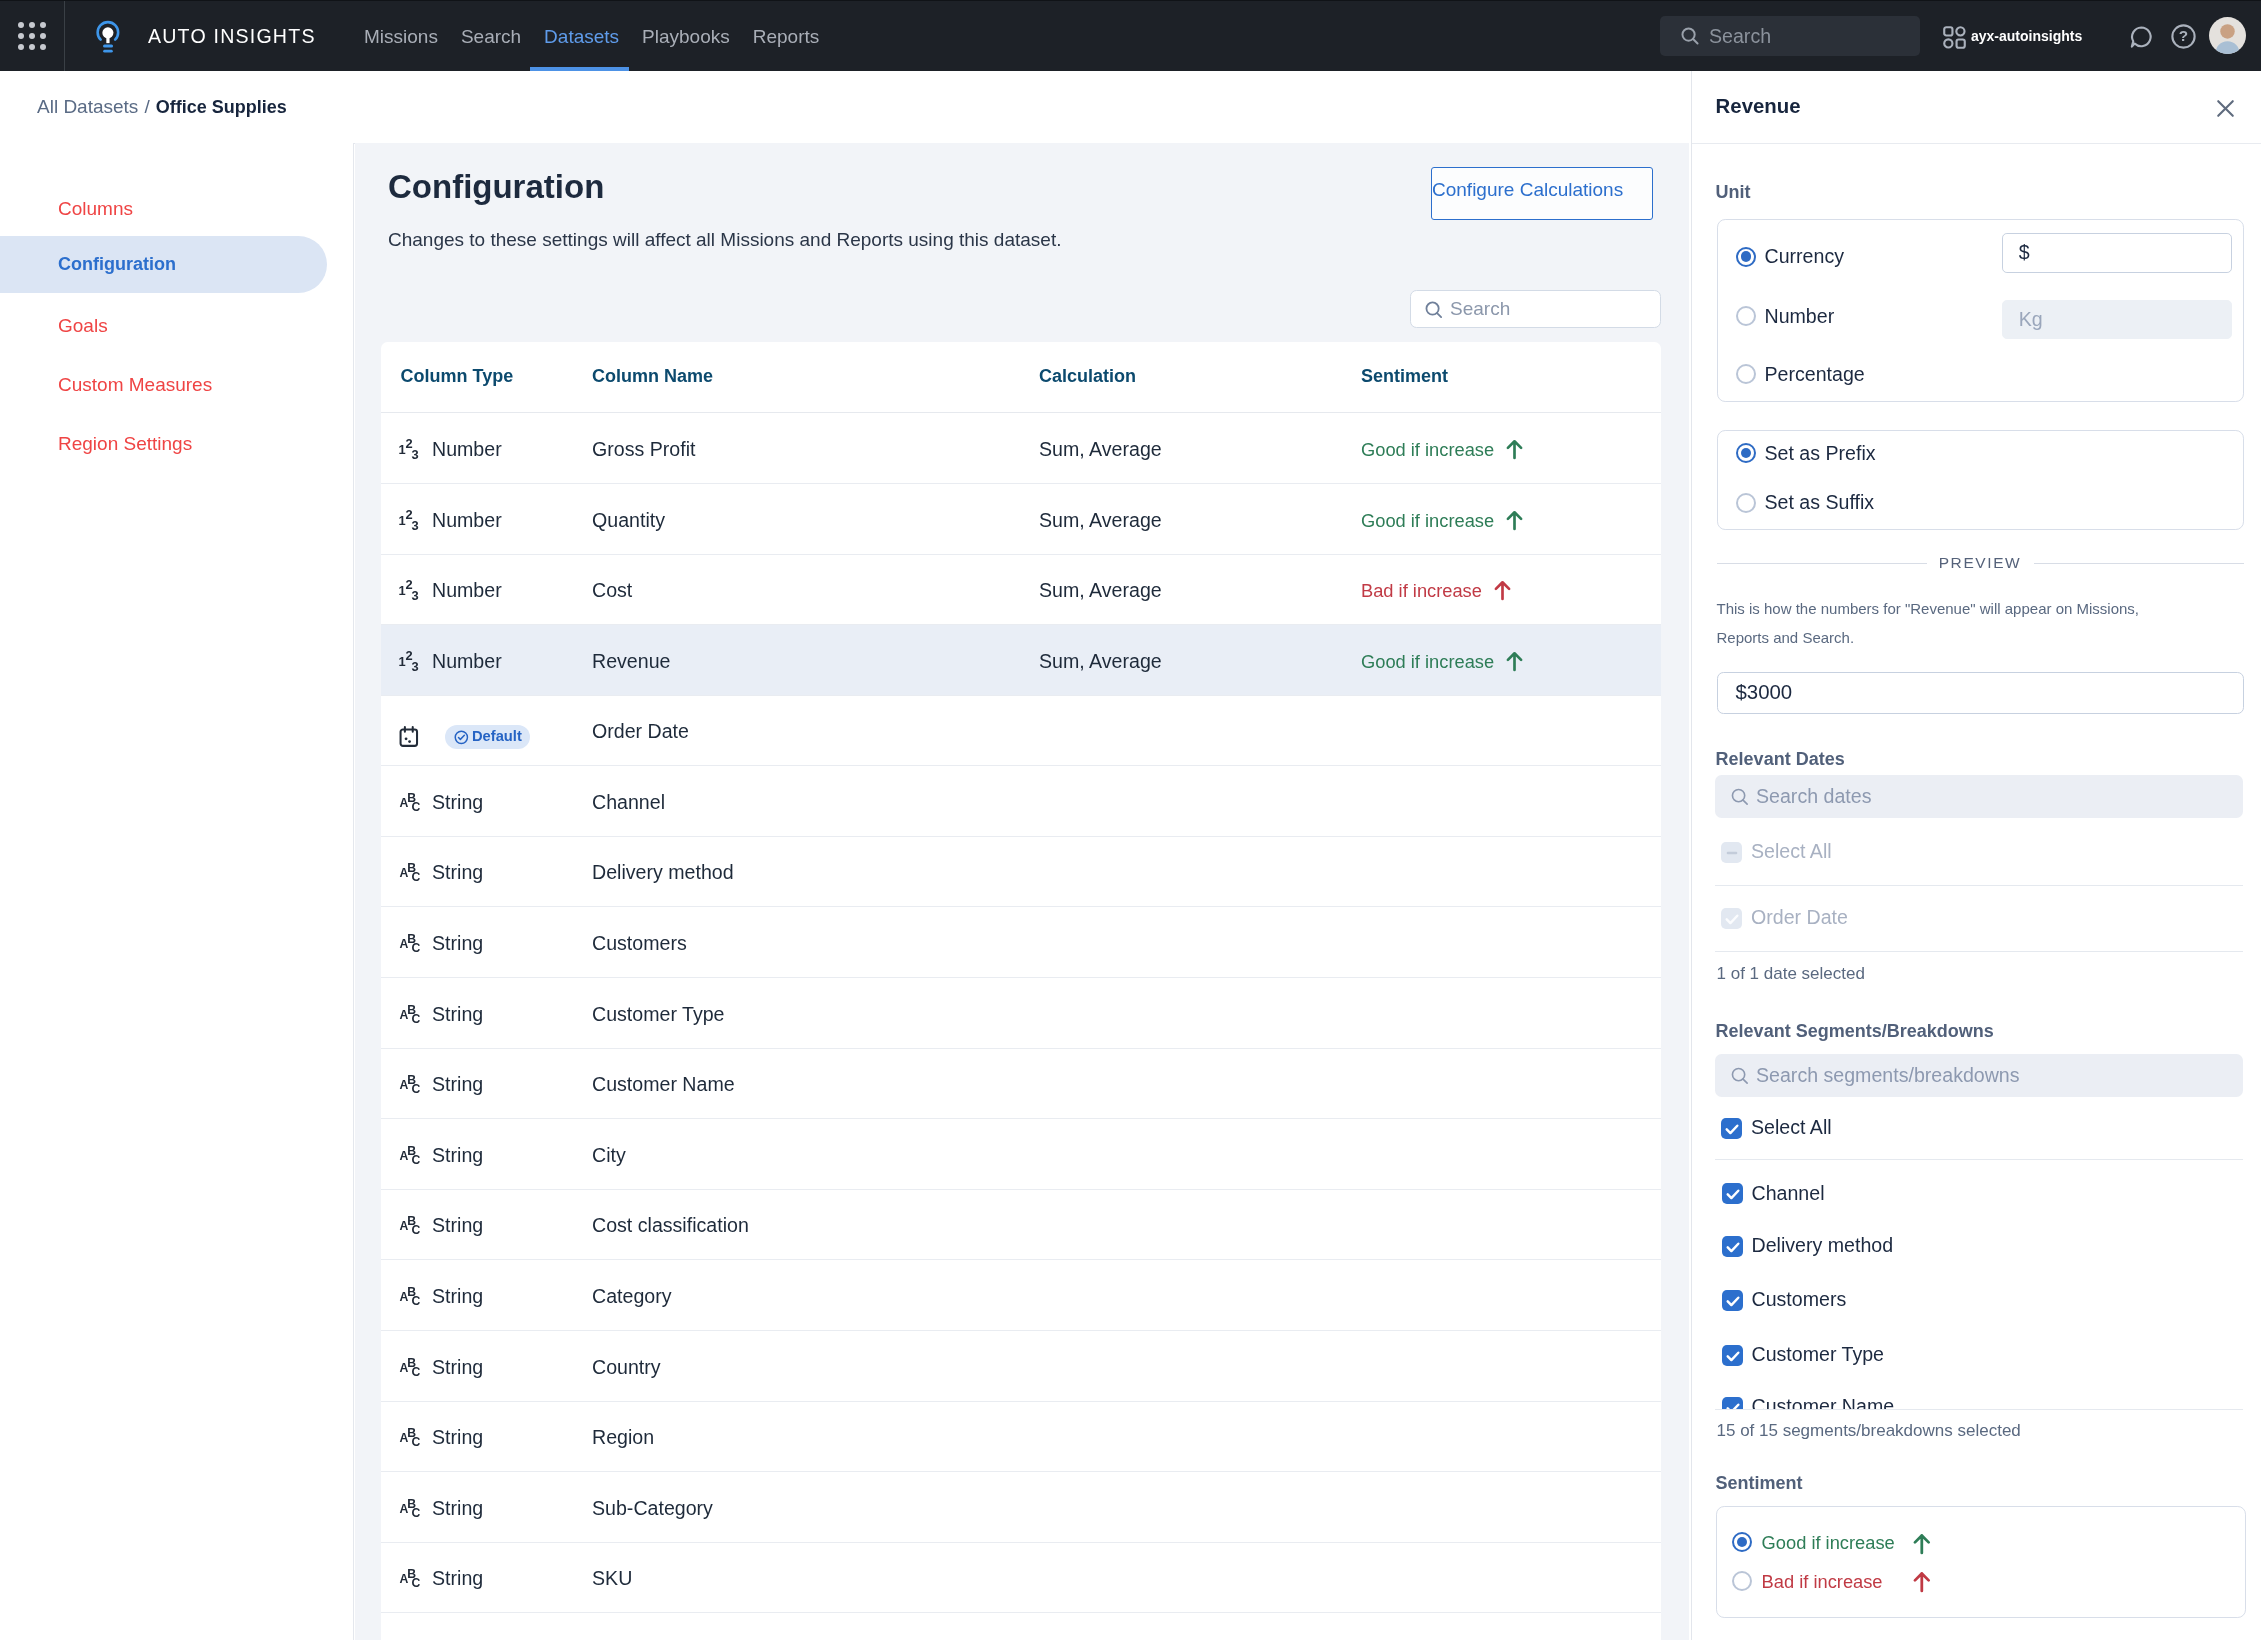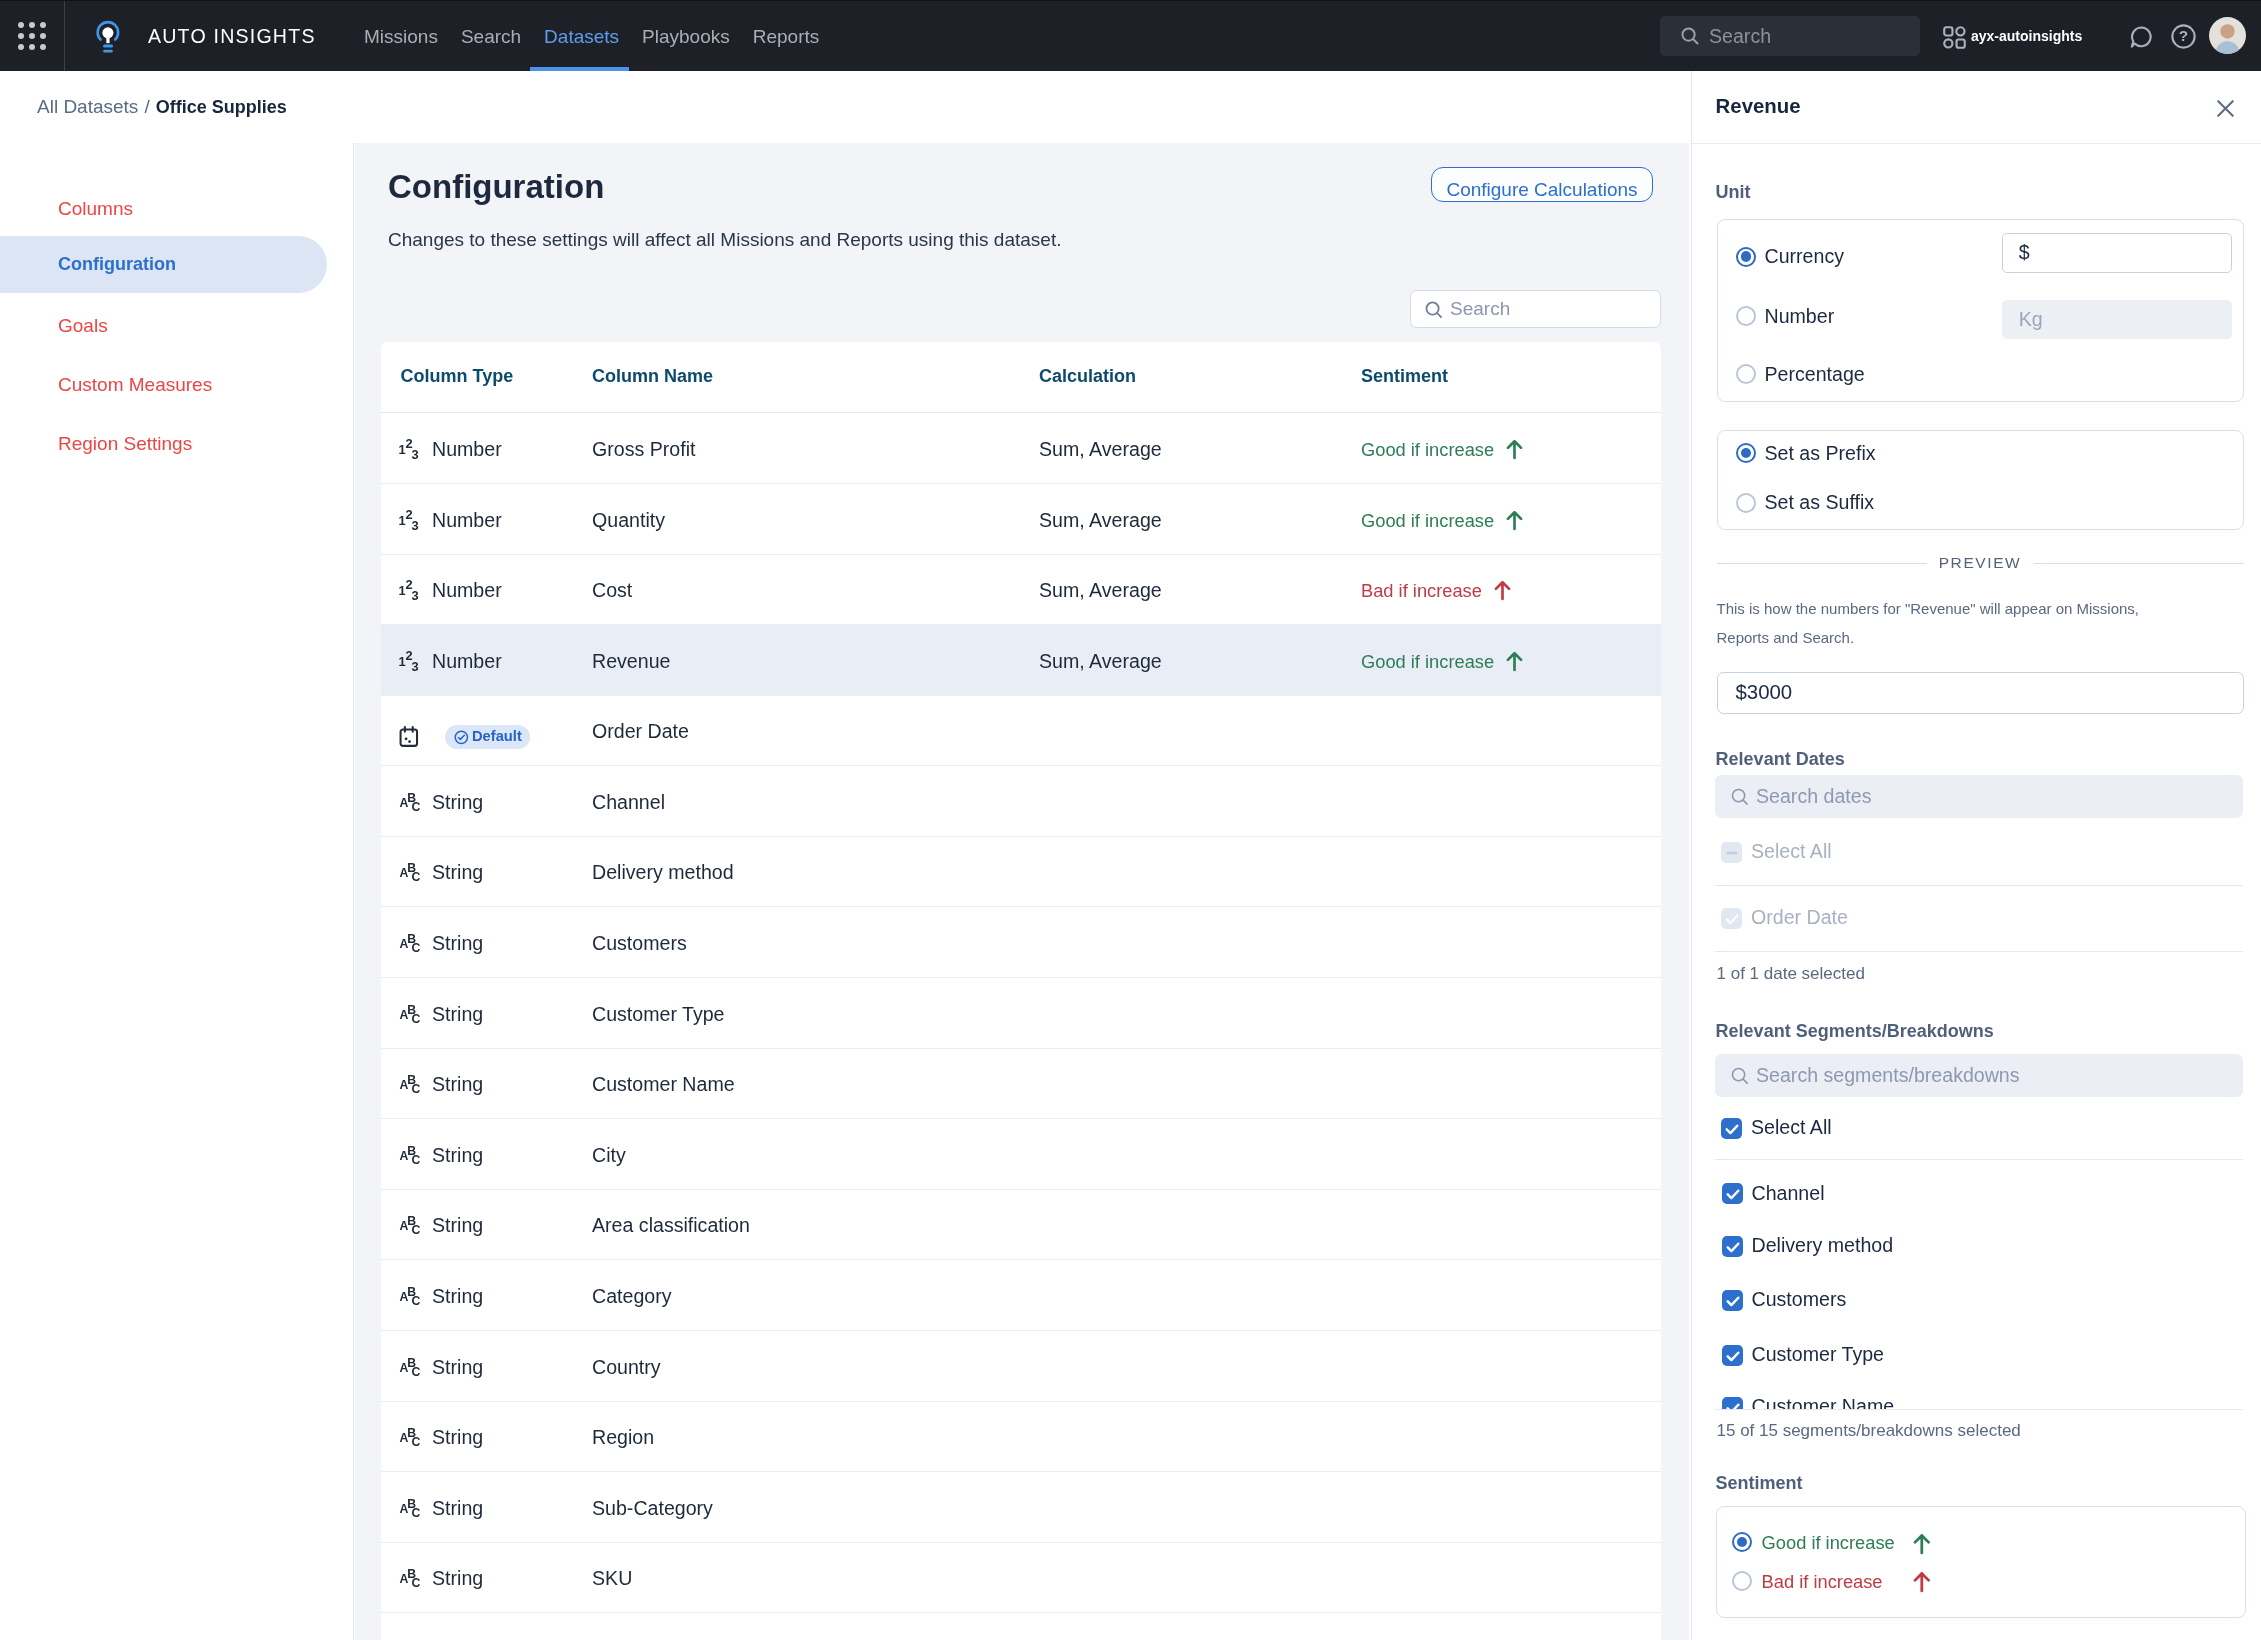--- a/index.html
+++ b/index.html
@@ -30,21 +30,21 @@
   
   #side { left:0; top:143px; width:354px; height:1497px; background:#fff; border-right:1.6px solid #e4e7ed; }
   .sitem { position:absolute; left:58px; font-size:19px; color:#ef4444; }
   #sidepill { position:absolute; left:0; top:93px; width:327px; height:57px; background:#dbe5f4; border-radius:0 28.5px 28.5px 0; }
   #sidepill span { position:absolute; left:58px; top:0; width:269px; line-height:57px; font-size:18px; font-weight:bold; color:#2c6fcd; }
 
   
   #main { left:355px; top:143px; width:1334px; height:1497px; background:#f2f4f8; }
   #h1 { position:absolute; left:33px; top:24.5px; font-size:33px; font-weight:bold; color:#1d2a3e; }
   #desc { position:absolute; left:33px; top:86px; font-size:19px; color:#2b3648; }
-  #cfgbtn { position:absolute; left:1076px; top:23.6px; width:222px; height:35px; border:1.6px solid #2c6fcd; border-radius:12px; background:#fcfdfe; color:#2c6fcd; font-size:19px; text-align:center; line-height:44px; }
+  #cfgbtn { position:absolute; left:1076px; top:23.6px; width:222px; height:53px; border:1.6px solid #2c6fcd; border-radius:3px; background:#fcfdfe; color:#2c6fcd; font-size:19px; line-height:44px; }
   #mainsearch { position:absolute; left:1055px; top:147px; width:251px; height:38px; background:#fff; border:1.6px solid #d3dbe6; border-radius:6.5px; }
   #mainsearch span { position:absolute; left:39px; top:0; line-height:36px; font-size:19px; color:#8b97ab; }
 
   
   #table { position:absolute; left:26px; top:199px; width:1280px; height:1298px; background:#fff; border-radius:6.5px 6.5px 0 0; }
   #thead { position:absolute; left:0; top:0; width:1280px; height:71px; border-bottom:1.6px solid #e6e9ee; font-size:18px; font-weight:bold; color:#0c4a6e; }
   #thead span { position:absolute; top:0; line-height:69px; }
   .trow { position:absolute; left:0; width:1280px; height:71px; border-bottom:0.8px solid #e9ecf1; font-size:19.6px; }
   .trow .cell { position:absolute; top:0; line-height:73px; white-space:nowrap; }
   .c-icon { left:18px; width:36px; height:71px; display:flex; align-items:center; }
@@ -351,21 +351,21 @@
             <span class="cell c-icon">
               <svg width="22" height="22" viewBox="0 0 27 27" style="font-size:24px">
                 <g font-family="Liberation Sans" font-weight="bold" font-size="15" fill="#222b38">
                   <text x="0.5" y="19.5">A</text>
                   <text x="10" y="14">B</text>
                   <text x="15.3" y="24.5">C</text>
                 </g>
               </svg>
             </span>
             <span class="cell c-type">String</span>
-            <span class="cell c-name">Area classification</span>
+            <span class="cell c-name">Cost classification</span>
           </div>
           <div class="trow" style="top:918px">
             <span class="cell c-icon">
               <svg width="22" height="22" viewBox="0 0 27 27" style="font-size:24px">
                 <g font-family="Liberation Sans" font-weight="bold" font-size="15" fill="#222b38">
                   <text x="0.5" y="19.5">A</text>
                   <text x="10" y="14">B</text>
                   <text x="15.3" y="24.5">C</text>
                 </g>
               </svg>

